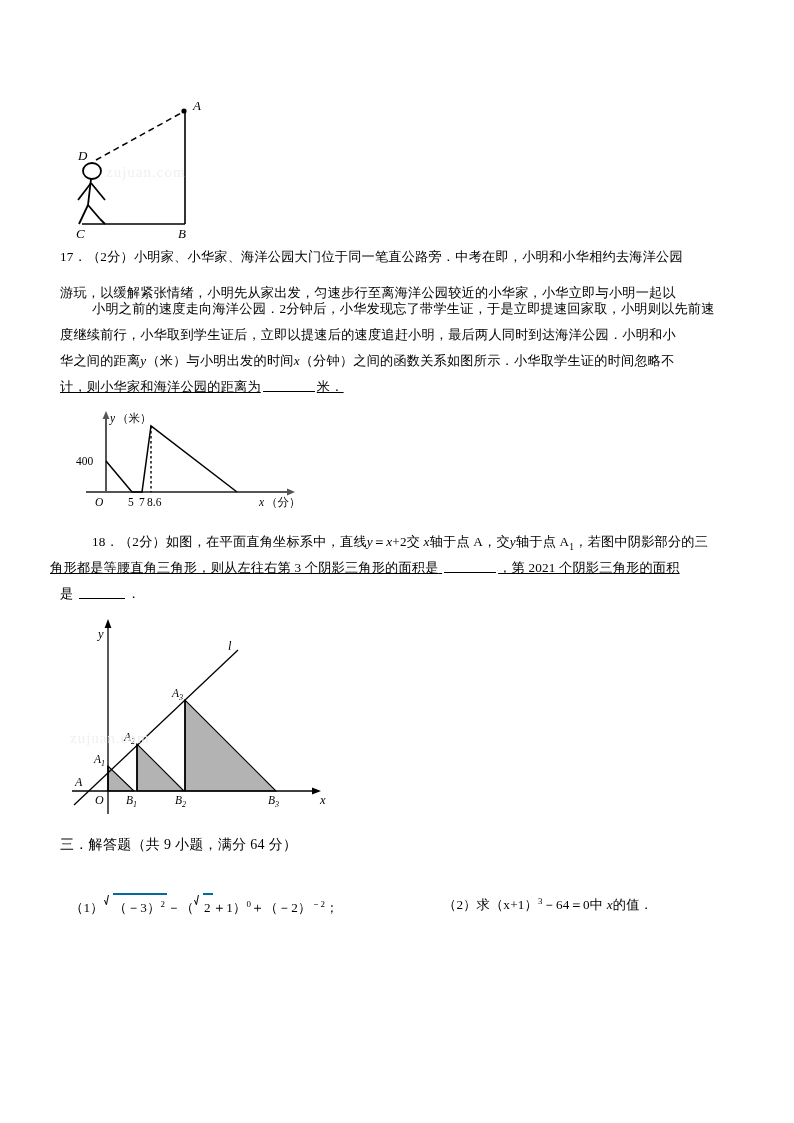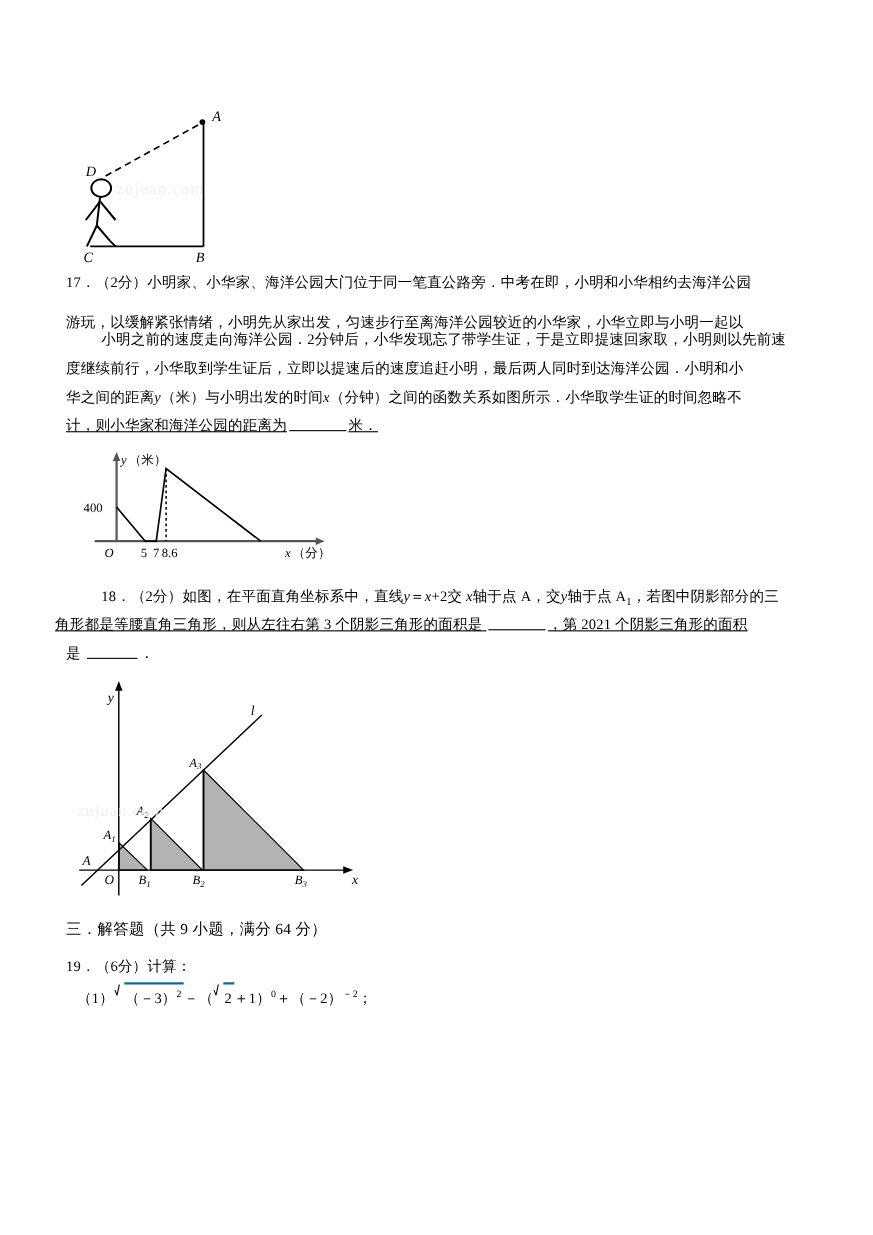--- a/index.html
+++ b/index.html
@@ -217,22 +217,22 @@
 
       <text x="68" y="196" font-family="Liberation Serif, serif" font-style="italic" font-size="11.5">B<tspan font-size="8" dy="2.5">1</tspan></text>
       <text x="117" y="196" font-family="Liberation Serif, serif" font-style="italic" font-size="11.5">B<tspan font-size="8" dy="2.5">2</tspan></text>
       <text x="210" y="196" font-family="Liberation Serif, serif" font-style="italic" font-size="11.5">B<tspan font-size="8" dy="2.5">3</tspan></text>
     </svg>
     <span class="wm" style="left:12px; top:122px;">zujuan.com</span>
   </div>
 
   <div class="section-head" style="left:60px; top:836px;">三．解答题（共 9 小题，满分 64 分）</div>
 
-  <div class="qtext" style="left:60px; top:866px; width:676px;">
-    <span>19</span><span>．</span><span>（6分）</span><span>计算：</span>
-  </div>
 
   <div class="qtext math" style="left:70px; top:892px;">
     <span>（1）</span><span class="sqrt"><span class="radicand">（－3）<sup class="e">2</sup></span></span>－（<span class="sqrt"><span class="radicand">2</span></span>＋1）<sup class="e">0</sup>＋（－2）<sup class="e">－2</sup>；
   </div>
 
+  <div class="qtext math" style="left:443px; top:892px;">
+    <span>（2）</span><span>求（x+1）</span><sup class="e">3</sup><span>－64＝0中</span> <i class="v">x</i><span>的值．</span>
+  </div>
 
 </div>
 
 </body></html>

